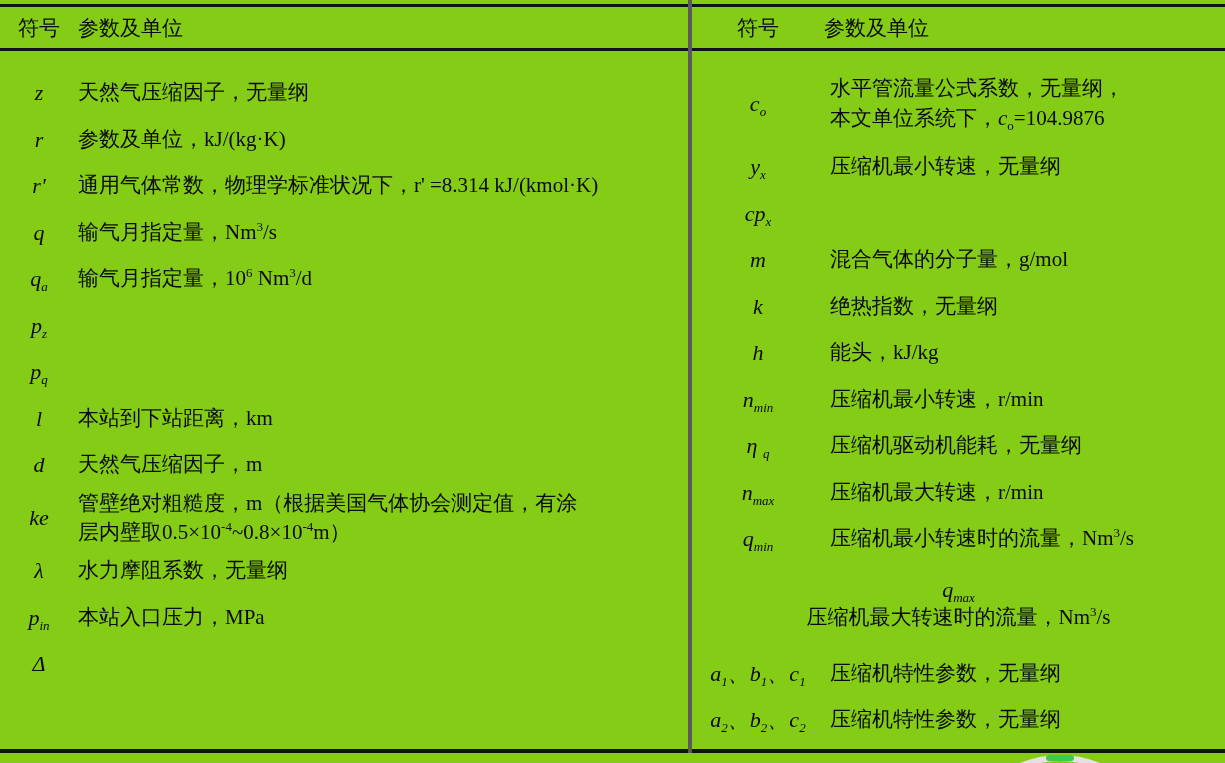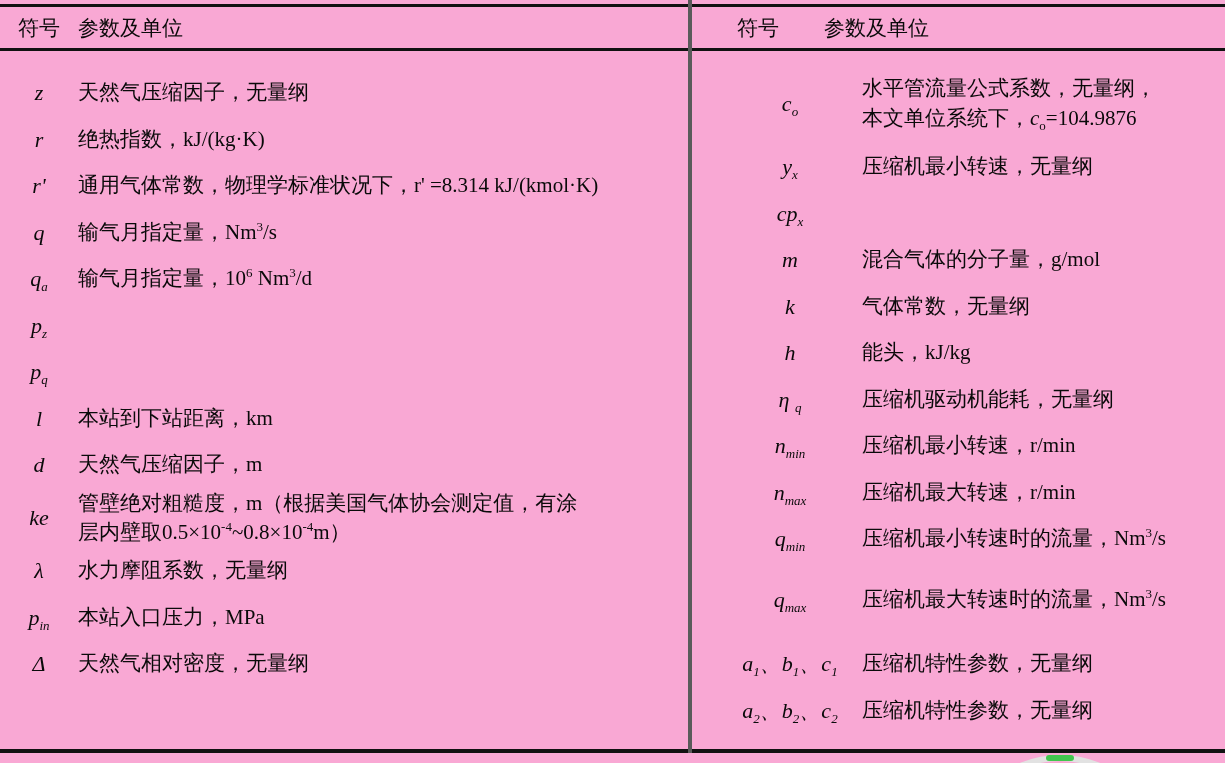--- a/index.html
+++ b/index.html
@@ -7,21 +7,21 @@
     --divider-gray:#5a5a5a;
     --watermark-green:#41c64e;
     --watermark-gray:#e2e2e2;
     --text:#0a0a0a;
   }
   *{box-sizing:border-box;margin:0;padding:0;}
   html,body{background:#ffffff;}
   .page{
     position:relative;
     width:1225px;height:763px;
-    background:#f9a8d4;
+    background:#84cc16;
     overflow:hidden;
     color:var(--text);
     font-family:"Liberation Serif","DejaVu Serif",serif;
   }
   
   .rule{position:absolute;left:0;right:0;}
   .rule-top{top:4px;height:3px;background:var(--rule-black);}
   .rule-header{top:48px;height:2px;border-top:2px solid var(--rule-black);border-bottom:1.5px solid var(--rule-black);}
   .rule-bottom{top:749px;height:4px;background:var(--rule-black);}
   .divider{position:absolute;left:688px;top:0;width:4px;height:753px;background:var(--divider-gray);}
@@ -29,24 +29,24 @@
   .half{position:absolute;top:0;height:749px;}
   .half-left{left:0;width:688px;}
   .half-right{left:692px;width:533px;}
   .header-row{height:56px;display:flex;align-items:center;font-size:21px;}
   .h-sym{text-align:center;flex:0 0 auto;}
   .half-left .h-sym{width:78px;}
   .half-right .h-sym{width:132px;}
   .h-desc{flex:1;}
   .rows{display:block;}
   .half-left .rows{padding-top:14px;}
-  .half-right .rows{padding-top:8px;margin-left:32px;}
+  .half-right .rows{padding-top:8px;}
   .row{display:flex;align-items:center;min-height:46.5px;}
   .row.tall{min-height:80px;}
-  .half-right .rows .row:nth-child(11){margin-top:14px;}
+  .half-right .rows .row:nth-child(11){margin-top:14px;flex-direction:column;}
   .half-right .rows .row:nth-child(12){margin-top:18px;}
   .sym{
     flex:0 0 auto;text-align:center;
     font-style:italic;font-size:22px;
     font-family:"Liberation Serif","DejaVu Serif",serif;
     white-space:nowrap;
   }
   .half-left .sym{width:78px;}
   .half-right .sym{width:132px;}
   .desc{
@@ -84,21 +84,21 @@
       <div class="h-desc">参数及单位</div>
     </div>
     <div class="rows">
   <div class="row">
     <div class="sym">z</div>
     <div class="desc">天然气压缩因子，无量纲</div>
   </div>
 
   <div class="row">
     <div class="sym">r</div>
-    <div class="desc">绝热指数，kJ/(kg·K)</div>
+    <div class="desc">参数及单位，kJ/(kg·K)</div>
   </div>
 
   <div class="row">
     <div class="sym">r'</div>
     <div class="desc">通用气体常数，物理学标准状况下，r' =8.314 kJ/(kmol·K)</div>
   </div>
 
   <div class="row">
     <div class="sym">q</div>
     <div class="desc">输气月指定量，Nm<sup>3</sup>/s</div>
@@ -139,21 +139,20 @@
     <div class="desc">水力摩阻系数，无量纲</div>
   </div>
 
   <div class="row">
     <div class="sym">p<sub>in</sub></div>
     <div class="desc">本站入口压力，MPa</div>
   </div>
 
   <div class="row">
     <div class="sym">Δ</div>
-    <div class="desc">天然气相对密度，无量纲</div>
   </div>
 </div>
   </div>
 
   <div class="half half-right">
     <div class="header-row">
       <div class="h-sym">符号</div>
       <div class="h-desc">参数及单位</div>
     </div>
     <div class="rows">
@@ -172,39 +171,39 @@
     <div class="sym">cp<sub>x</sub></div>
   </div>
 
   <div class="row">
     <div class="sym">m</div>
     <div class="desc">混合气体的分子量，g/mol</div>
   </div>
 
   <div class="row">
     <div class="sym">k</div>
-    <div class="desc">气体常数，无量纲</div>
+    <div class="desc">绝热指数，无量纲</div>
   </div>
 
   <div class="row">
     <div class="sym">h</div>
     <div class="desc">能头，kJ/kg</div>
   </div>
 
   <div class="row">
+    <div class="sym">n<sub>min</sub></div>
+    <div class="desc">压缩机最小转速，r/min</div>
+  </div>
+
+  <div class="row">
     <div class="sym">η <sub>q</sub></div>
     <div class="desc">压缩机驱动机能耗，无量纲</div>
   </div>
 
   <div class="row">
-    <div class="sym">n<sub>min</sub></div>
-    <div class="desc">压缩机最小转速，r/min</div>
-  </div>
-
-  <div class="row">
     <div class="sym">n<sub>max</sub></div>
     <div class="desc">压缩机最大转速，r/min</div>
   </div>
 
   <div class="row">
     <div class="sym">q<sub>min</sub></div>
     <div class="desc">压缩机最小转速时的流量，Nm<sup>3</sup>/s</div>
   </div>
 
   <div class="row">

